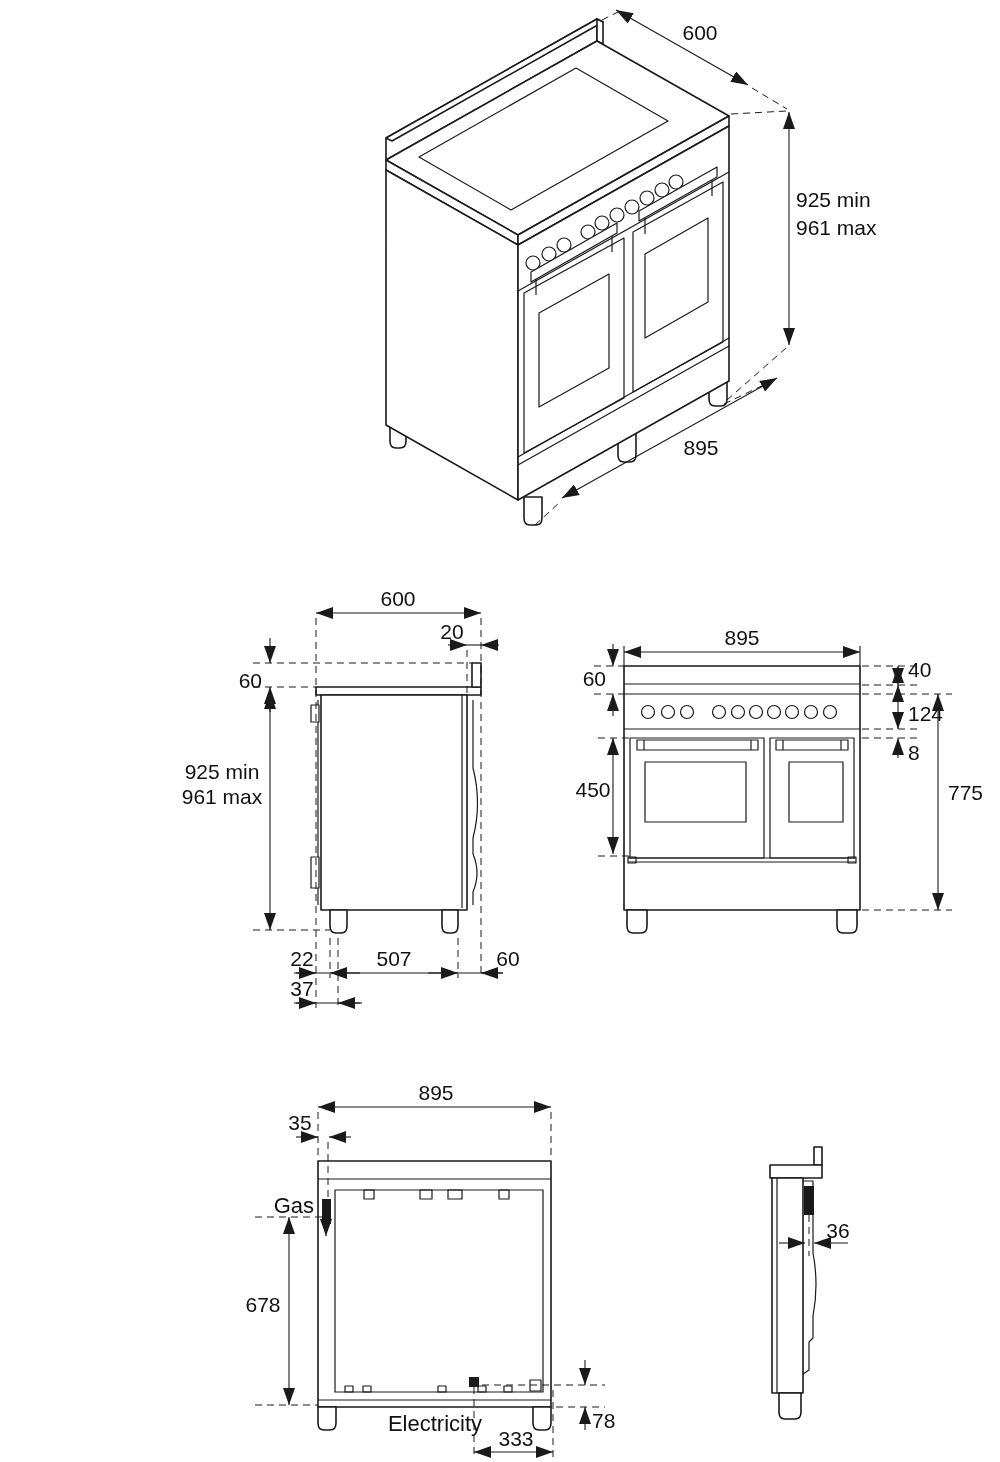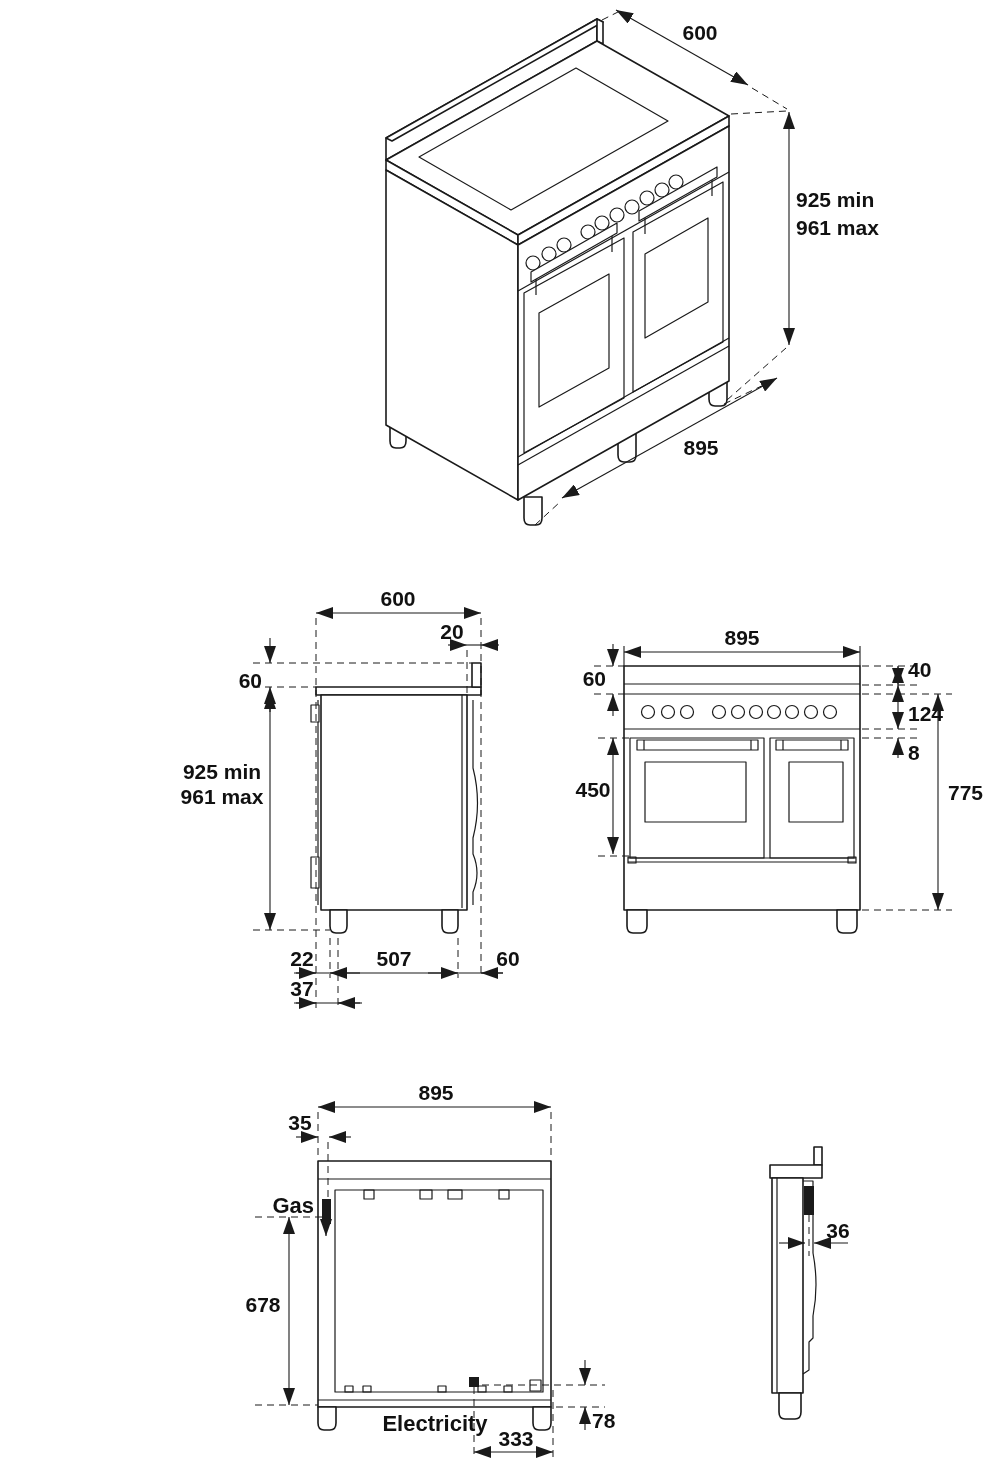--- a/index.html
+++ b/index.html
@@ -1,16 +1,16 @@
 <!DOCTYPE html>
 <html><head>
 <meta charset="utf-8">
 <style>
   html,body { margin:0; padding:0; background:#ffffff; }
-  #stage { width:1000px; height:1462px; position:relative; background:#ffffff;font-weight:bold; }
+  #stage { width:1000px; height:1462px; position:relative; background:#ffffff; }
   svg { display:block; }
   text {
     font-family:"Liberation Sans","DejaVu Sans",sans-serif;
     font-size:21px;
     fill:#111111;
   }
   .lbl { font-size:22px; }
   .ol  { fill:#ffffff; stroke:#1a1a1a; stroke-width:1.6; stroke-linejoin:round; }
   .thin{ fill:none; stroke:#1a1a1a; stroke-width:1.2; stroke-linejoin:round; }
   .wfill{ fill:#ffffff; }

